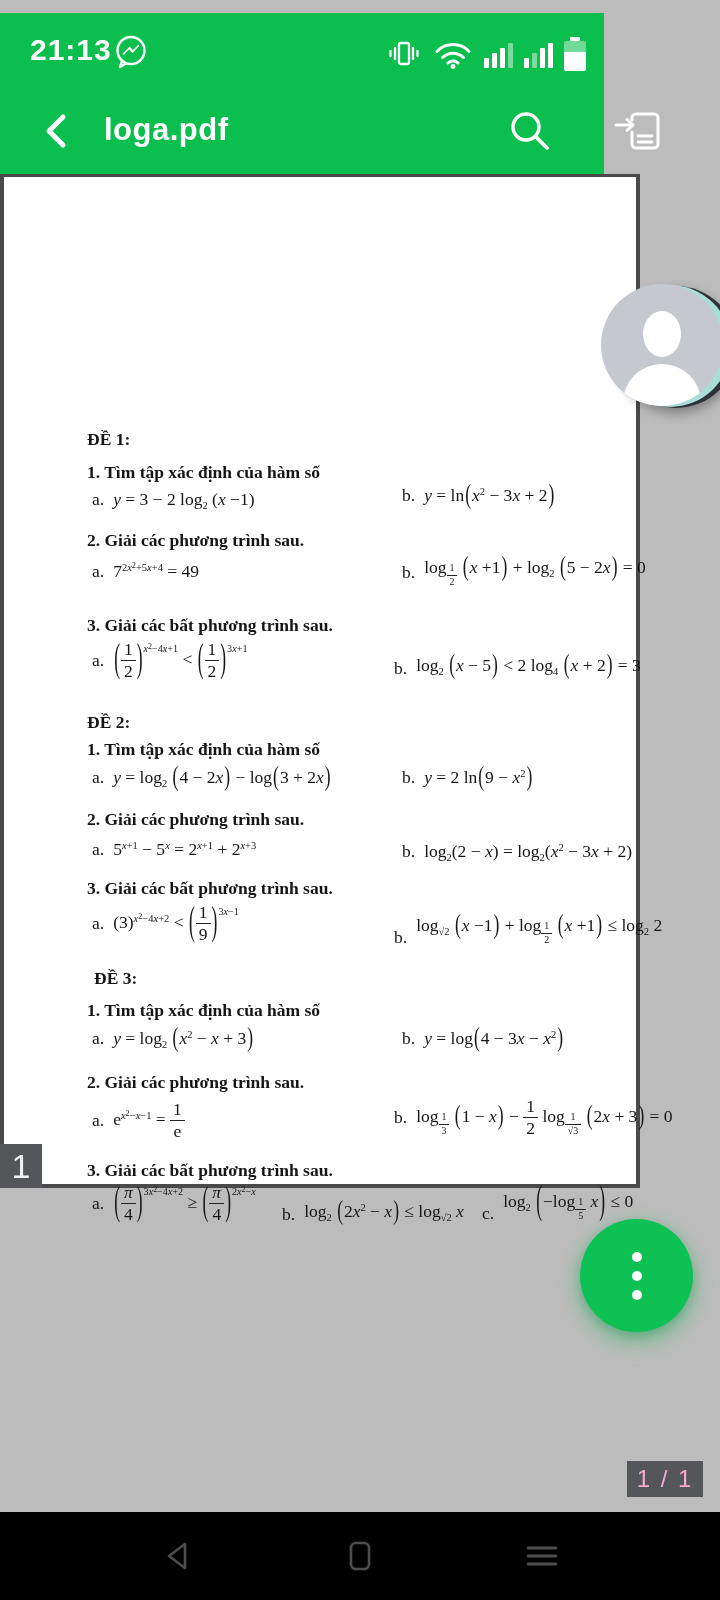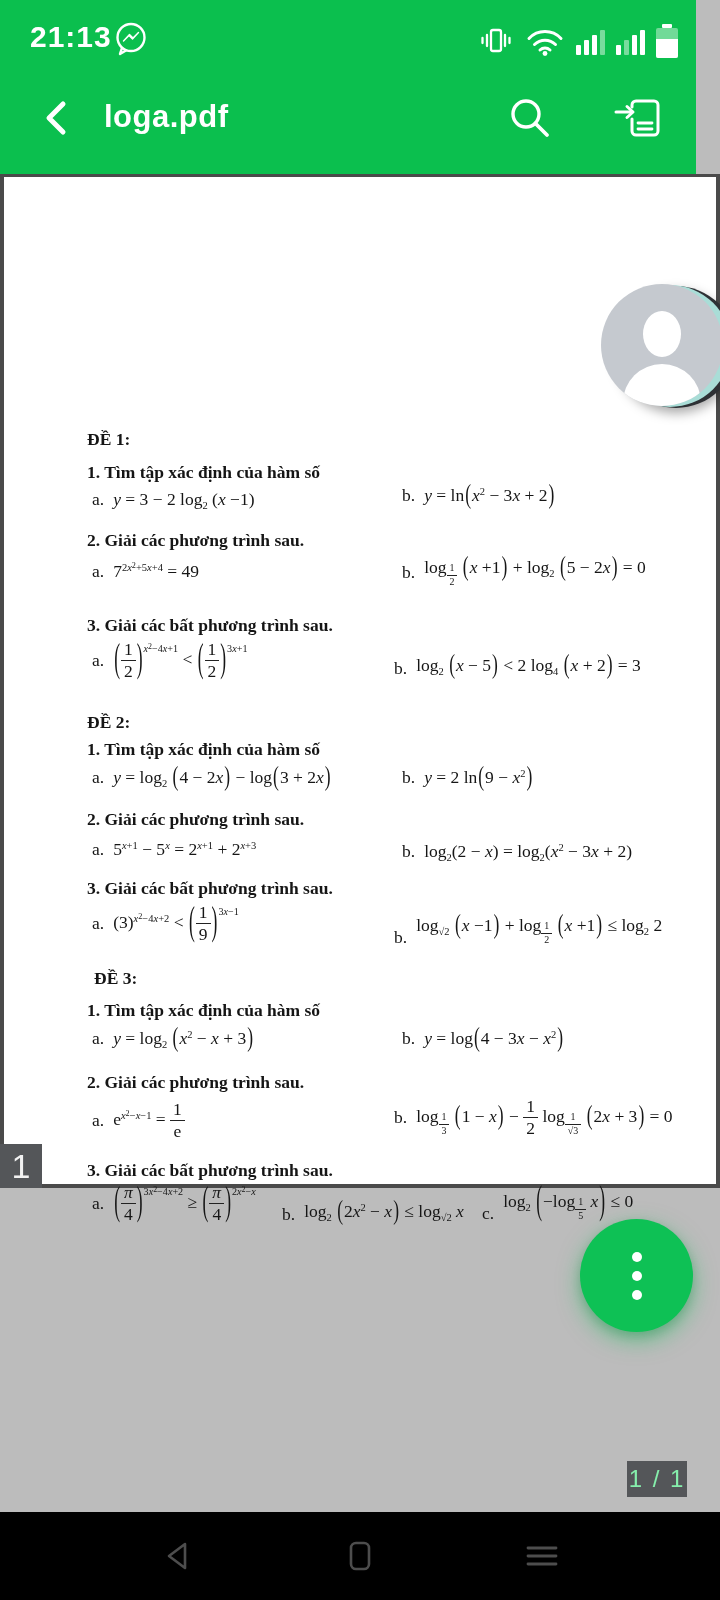--- a/index.html
+++ b/index.html
@@ -1,33 +1,33 @@
 <!DOCTYPE html>
 <html><head>
 <meta charset="utf-8">
 <style>
   html,body{margin:0;padding:0;background:#888;}
   .screen{position:relative;width:720px;height:1600px;overflow:hidden;background:#bcbcbc;
           font-family:"Liberation Sans",sans-serif;}
   
-  .topbar{position:absolute;left:0;top:0;width:696px;height:174px;background:#0bbf4e;}
+  .topbar{position:absolute;left:0;top:13px;width:604px;height:174px;background:#0bbf4e;}
   .time{position:absolute;left:30px;top:20px;color:#fff;font-size:30px;font-weight:bold;letter-spacing:1px;}
   .st-icons{position:absolute;right:18px;top:22px;display:flex;align-items:center;gap:11px;height:38px;}
   .sig{display:flex;align-items:flex-end;gap:3px;height:28px;}
   .sig i{display:block;width:5px;background:#fff;border-radius:1px;}
   .sig i.dim{opacity:.45;}
   .bat{position:relative;width:22px;height:34px;}
   .bat .cap{position:absolute;left:6px;top:0;width:10px;height:4px;background:#fff;border-radius:1px;}
   .bat .body{position:absolute;left:0;top:4px;width:22px;height:30px;background:rgba(255,255,255,.42);border-radius:2px;overflow:hidden;}
   .bat .lvl{position:absolute;left:0;bottom:0;width:100%;height:64%;background:#fff;}
   
   .hdr-title{position:absolute;left:104px;top:99px;color:#fff;font-size:31px;font-weight:bold;letter-spacing:.5px;}
   .hbtn{position:absolute;cursor:pointer;}
   
-  .page{position:absolute;left:0;top:174px;width:720px;height:1014px;background:#fff;
+  .page{position:absolute;left:0;top:174px;width:640px;height:1014px;background:#fff;
         border-left:4px solid #4a4a4a;border-right:4px solid #4a4a4a;border-top:3px solid #4a4a4a;
         border-bottom:4px solid #4a4a4a;box-sizing:border-box;}
   .dtitle,.dhead{position:absolute;font-family:"Liberation Serif","DejaVu Serif",serif;
         font-size:17.5px;font-weight:bold;color:#151515;white-space:nowrap;}
   .item{position:absolute;display:flex;align-items:center;gap:9px;}
   .item.low{align-items:flex-end;}
   .item.low .lbl{margin-bottom:-2px;}
   .lbl{font-family:"Liberation Serif","DejaVu Serif",serif;font-size:17.5px;color:#151515;}
   .formula{font-family:"Liberation Serif","DejaVu Serif",serif;font-size:17.5px;color:#161616;white-space:nowrap;}
   .formula i{font-style:italic;}
@@ -48,22 +48,22 @@
         background:#2e3135;box-shadow:0 5px 12px rgba(0,0,0,.35);}
   .chathead .teal{position:absolute;left:8px;top:1px;width:122px;height:122px;border-radius:50%;background:#a9ddd7;}
   .chathead .disc{position:absolute;left:0;top:0;width:122px;height:122px;border-radius:50%;
         background:#c5c9cf;overflow:hidden;}
   .chathead .head{position:absolute;left:42px;top:27px;width:38px;height:46px;border-radius:50%;background:#fff;}
   .chathead .shoulders{position:absolute;left:22px;top:80px;width:78px;height:62px;background:#fff;
         border-radius:50% 50% 0 0/62% 62% 0 0;}
   
   .badge{position:absolute;left:0;top:1144px;width:42px;height:44px;background:#545659;
         color:#f2f2f2;font-size:34px;display:flex;align-items:center;justify-content:center;}
-  .pager{position:absolute;left:627px;top:1461px;width:60px;height:36px;background:#545659;
-        color:#86efac;font-size:24px;display:flex;align-items:center;justify-content:center;letter-spacing:2px;}
+  .pager{position:absolute;left:627px;top:1461px;width:76px;height:36px;background:#545659;
+        color:#f9a8d4;font-size:24px;display:flex;align-items:center;justify-content:center;letter-spacing:2px;}
   
   .fab{position:absolute;left:580px;top:1219px;width:113px;height:113px;border-radius:50%;
         background:#0ec155;box-shadow:0 8px 22px rgba(14,193,85,.5),0 4px 10px rgba(0,0,0,.15);
         display:flex;flex-direction:column;align-items:center;justify-content:center;gap:9px;cursor:pointer;}
   .fab b{width:10px;height:10px;border-radius:50%;background:#fff;}
   
   .nav{position:absolute;left:0;top:1512px;width:720px;height:88px;background:#000;}
   .nav .nbtn{position:absolute;top:0;width:120px;height:88px;display:flex;align-items:center;justify-content:center;cursor:pointer;}
 </style>
 </head>

